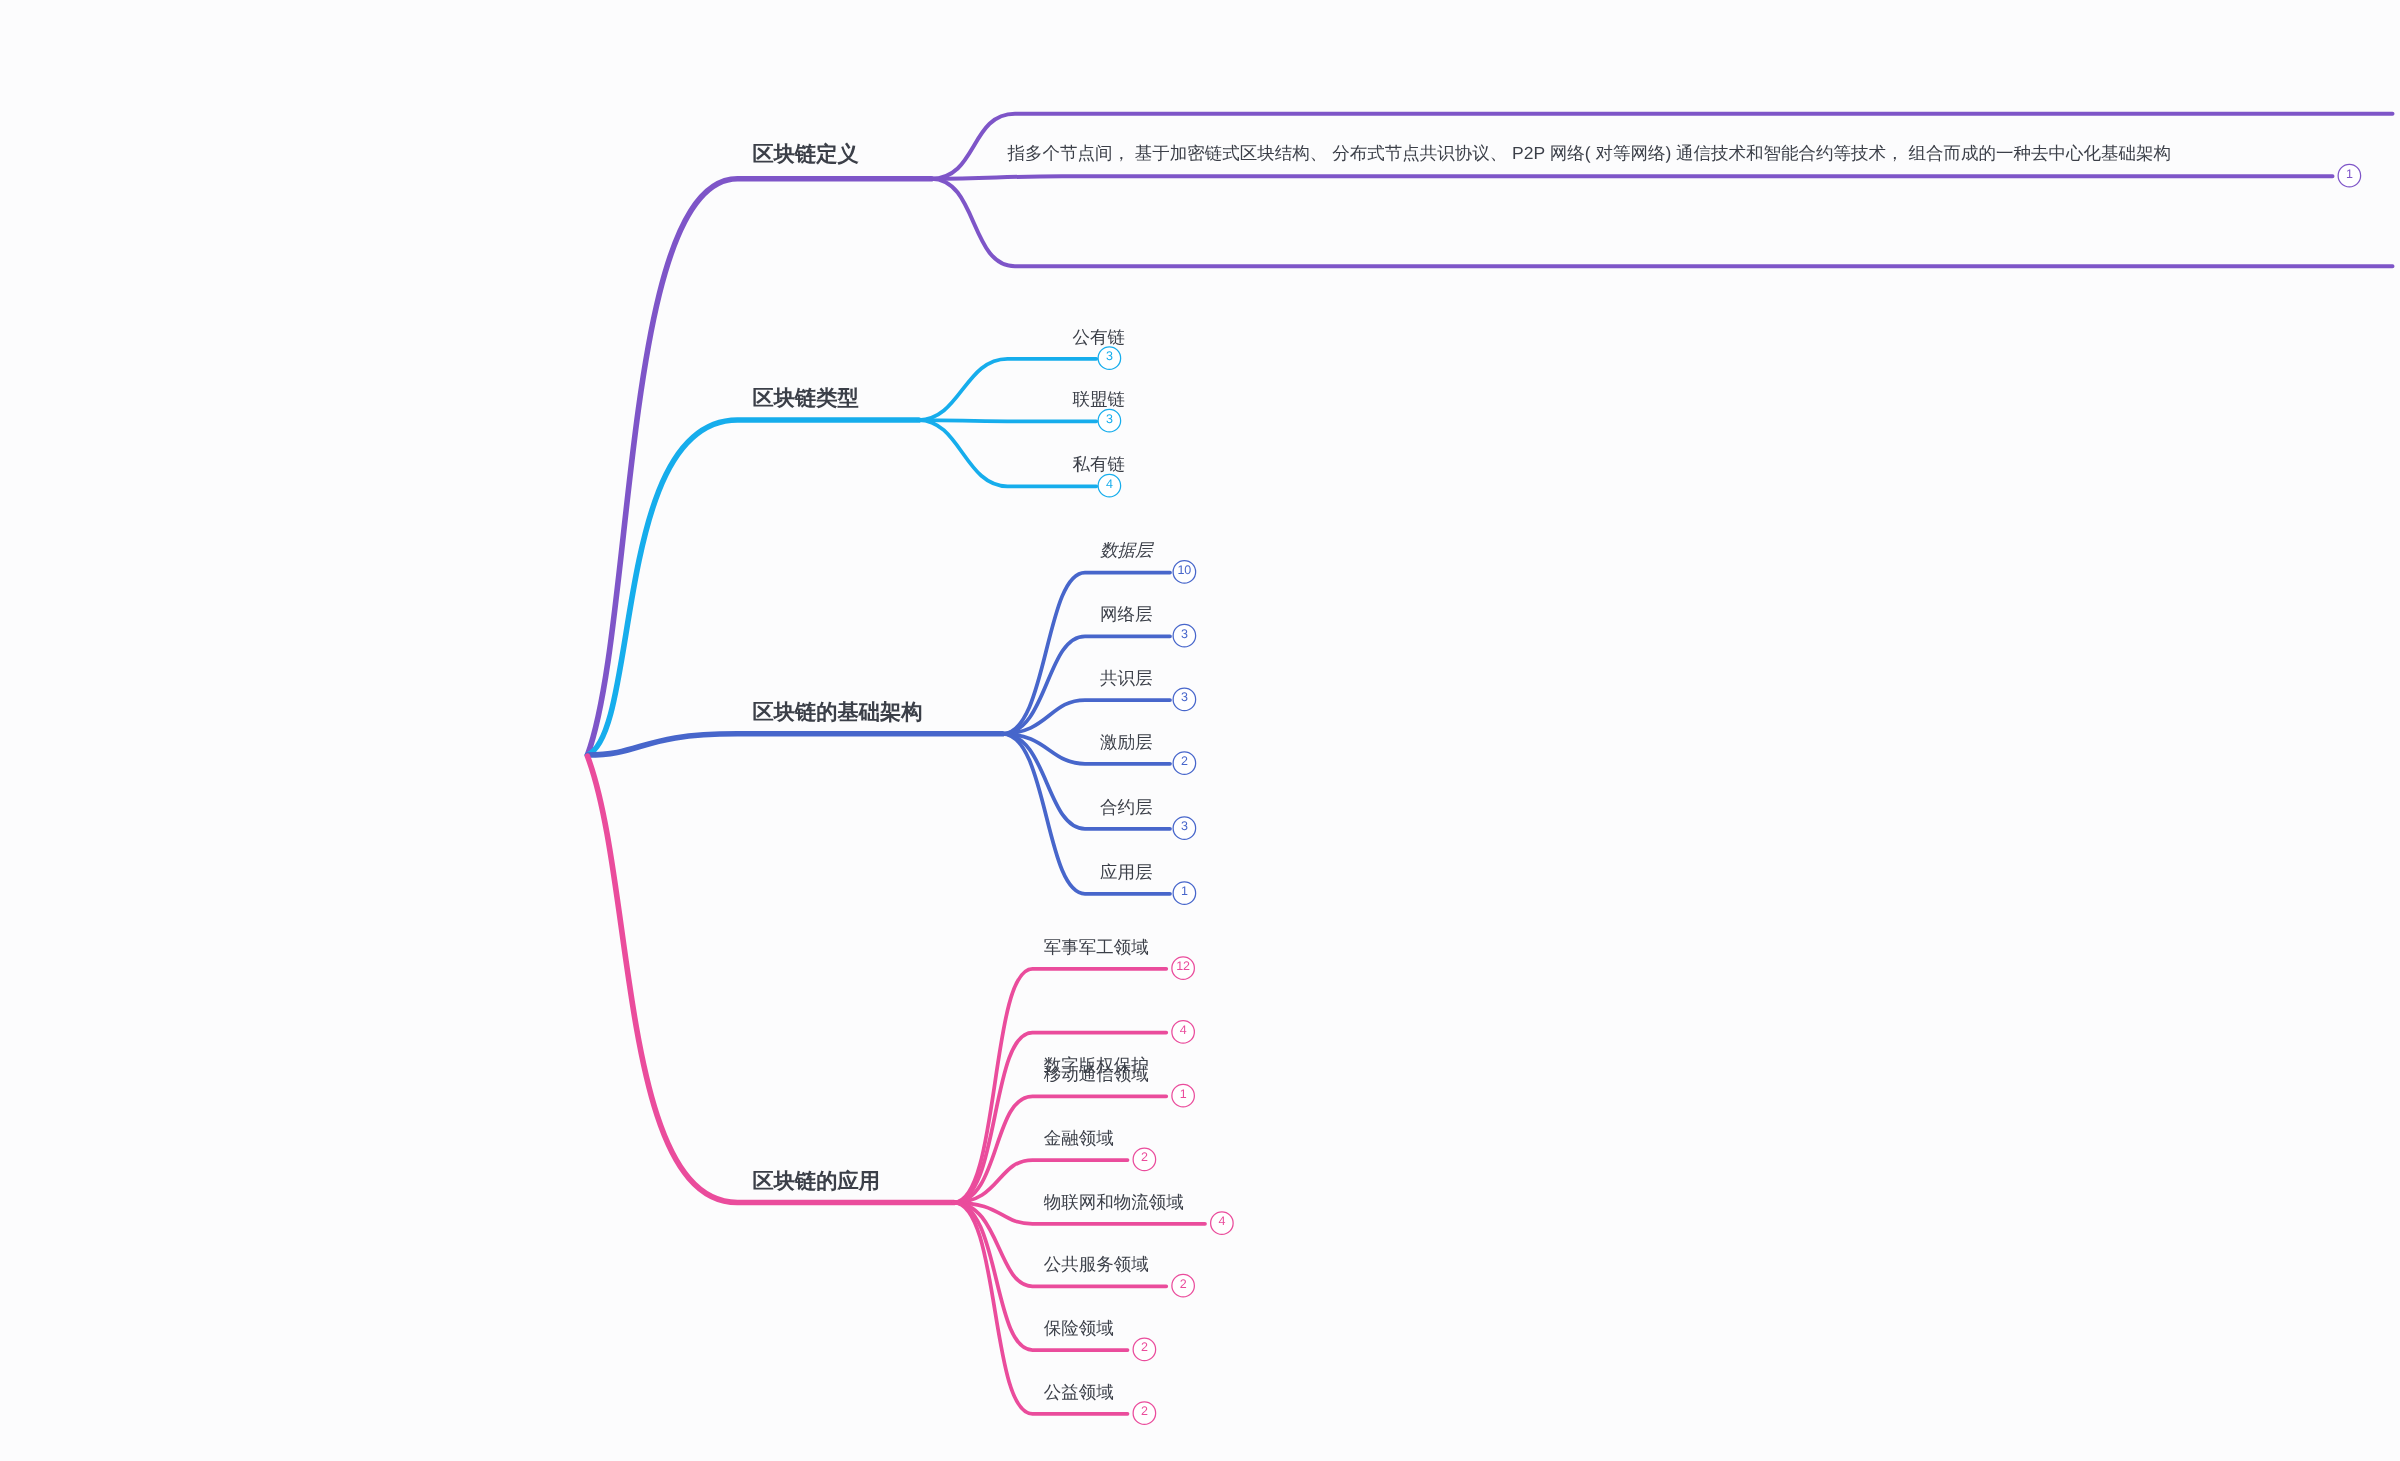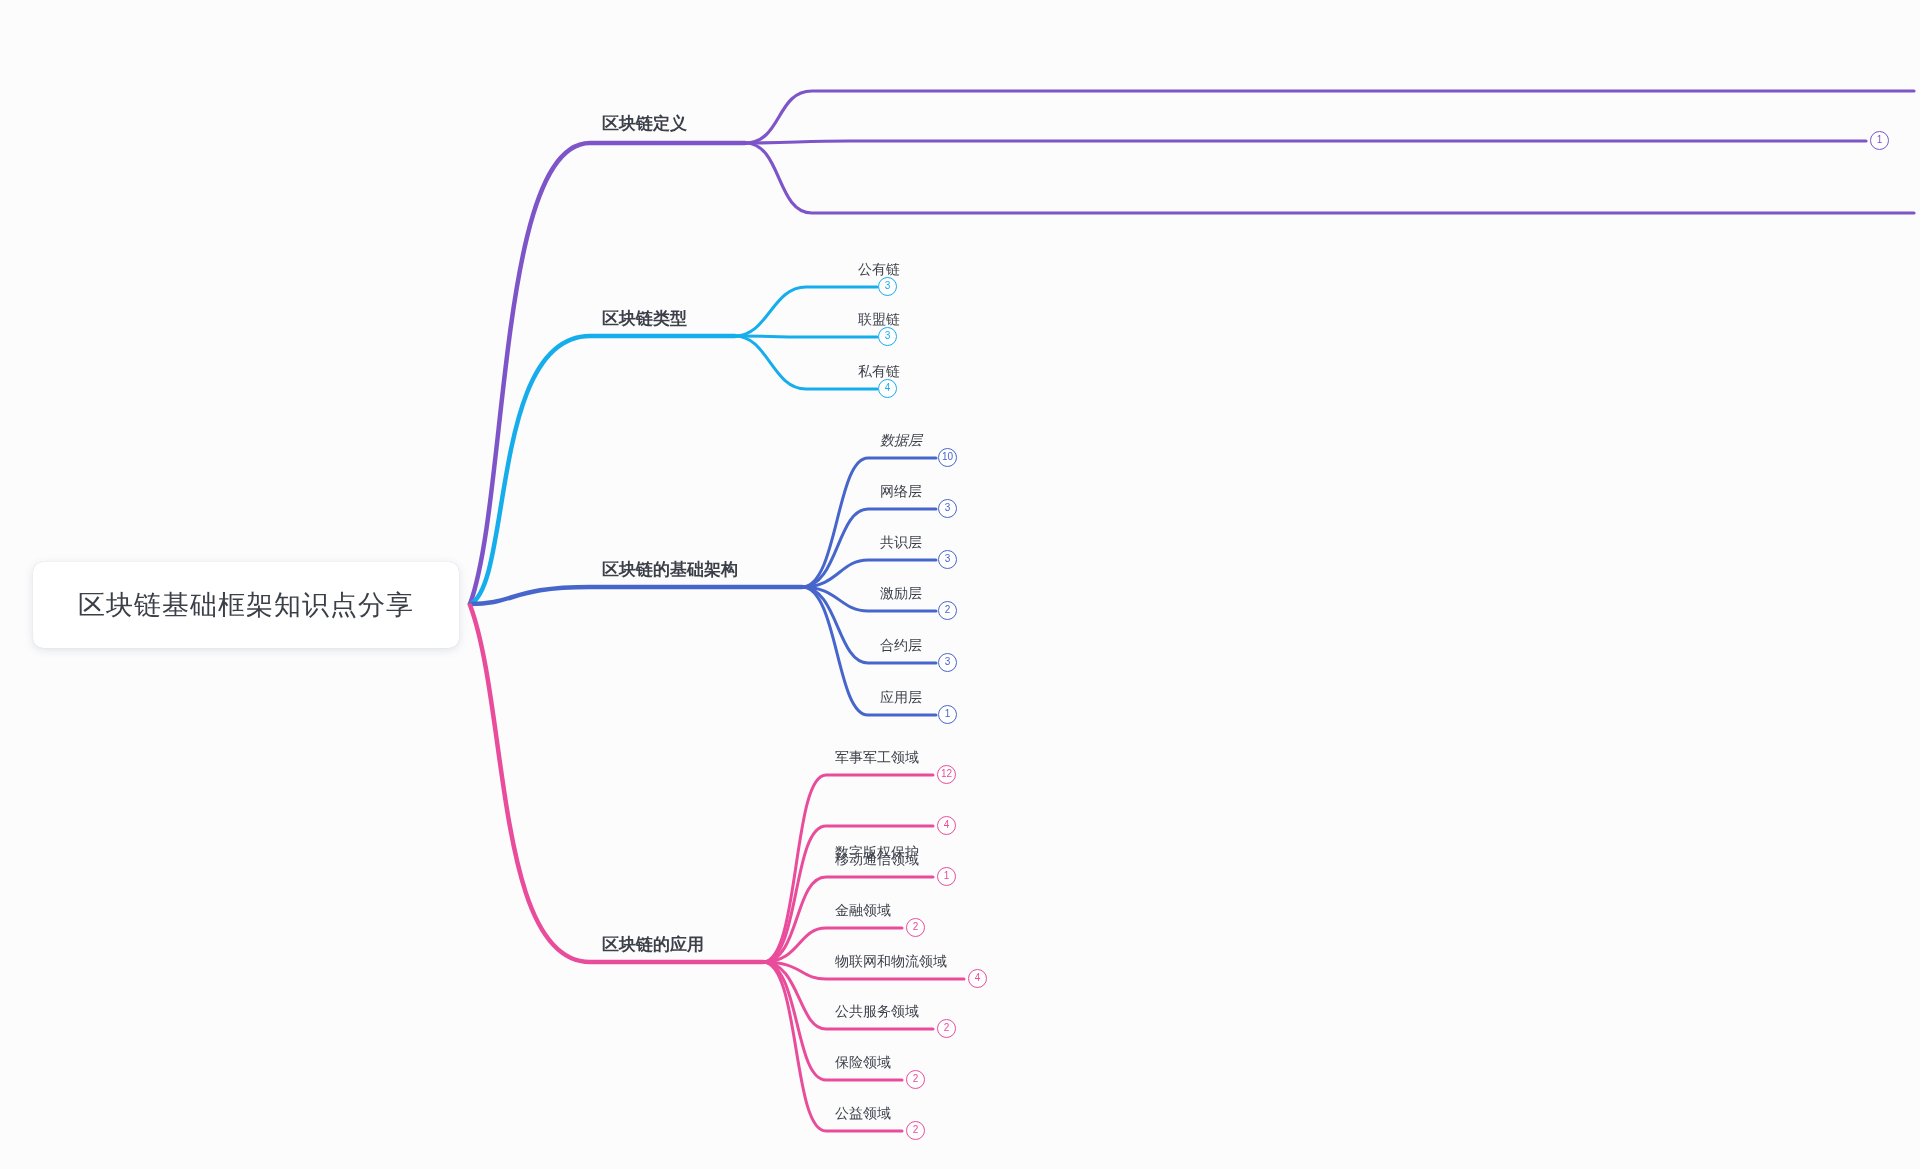--- a/index.html
+++ b/index.html
@@ -78,27 +78,27 @@
         <path stroke-width="3" d="M763,962 C800,962 794,877 826,877 L933,877" stroke="#EA4C9C"></path>
         <path stroke-width="3" d="M763,962 C800,962 798,928 826,928 L902,928" stroke="#EA4C9C"></path>
         <path stroke-width="3" d="M763,962 C802,962 800,979 826,979 L964,979" stroke="#EA4C9C"></path>
         <path stroke-width="3" d="M763,962 C800,962 798,1029 826,1029 L933,1029" stroke="#EA4C9C"></path>
         <path stroke-width="3" d="M763,962 C800,962 794,1080 826,1080 L902,1080" stroke="#EA4C9C"></path>
         <path stroke-width="3" d="M763,962 C800,962 792,1131 826,1131 L902,1131" stroke="#EA4C9C"></path>
       </g>
     </g>
   </svg>
 
-  <div class="root-card">区块链基础框架知识点分享</div>
 
   <div class="branch-label" style="left:602px; top:112px;">区块链定义</div>
   <div class="branch-label" style="left:602px; top:307px;">区块链类型</div>
   <div class="branch-label" style="left:602px; top:558px;">区块链的基础架构</div>
   <div class="branch-label" style="left:602px; top:933px;">区块链的应用</div>
 
+  <div class="leaf-text" style="left:806px; top:112px;">指多个节点间， 基于加密链式区块结构、 分布式节点共识协议、 P2P 网络( 对等网络) 通信技术和智能合约等技术， 组合而成的一种去中心化基础架构</div>
   <span class="badge" style="left: 1870px; top: 131px; color: rgb(126, 85, 200); border-color: rgb(126, 85, 200);">1</span>
 
   <div class="leaf-label" style="left:858px; top:261px;">公有链</div>
   <span class="badge" style="left: 878px; top: 277px; color: rgb(22, 173, 236); border-color: rgb(22, 173, 236);">3</span>
   <div class="leaf-label" style="left:858px; top:311px;">联盟链</div>
   <span class="badge" style="left: 878px; top: 327px; color: rgb(22, 173, 236); border-color: rgb(22, 173, 236);">3</span>
   <div class="leaf-label" style="left:858px; top:363px;">私有链</div>
   <span class="badge" style="left: 878px; top: 379px; color: rgb(22, 173, 236); border-color: rgb(22, 173, 236);">4</span>
 
   <div class="leaf-label" style="left:880px; top:432px;font-style:italic;">数据层</div>

